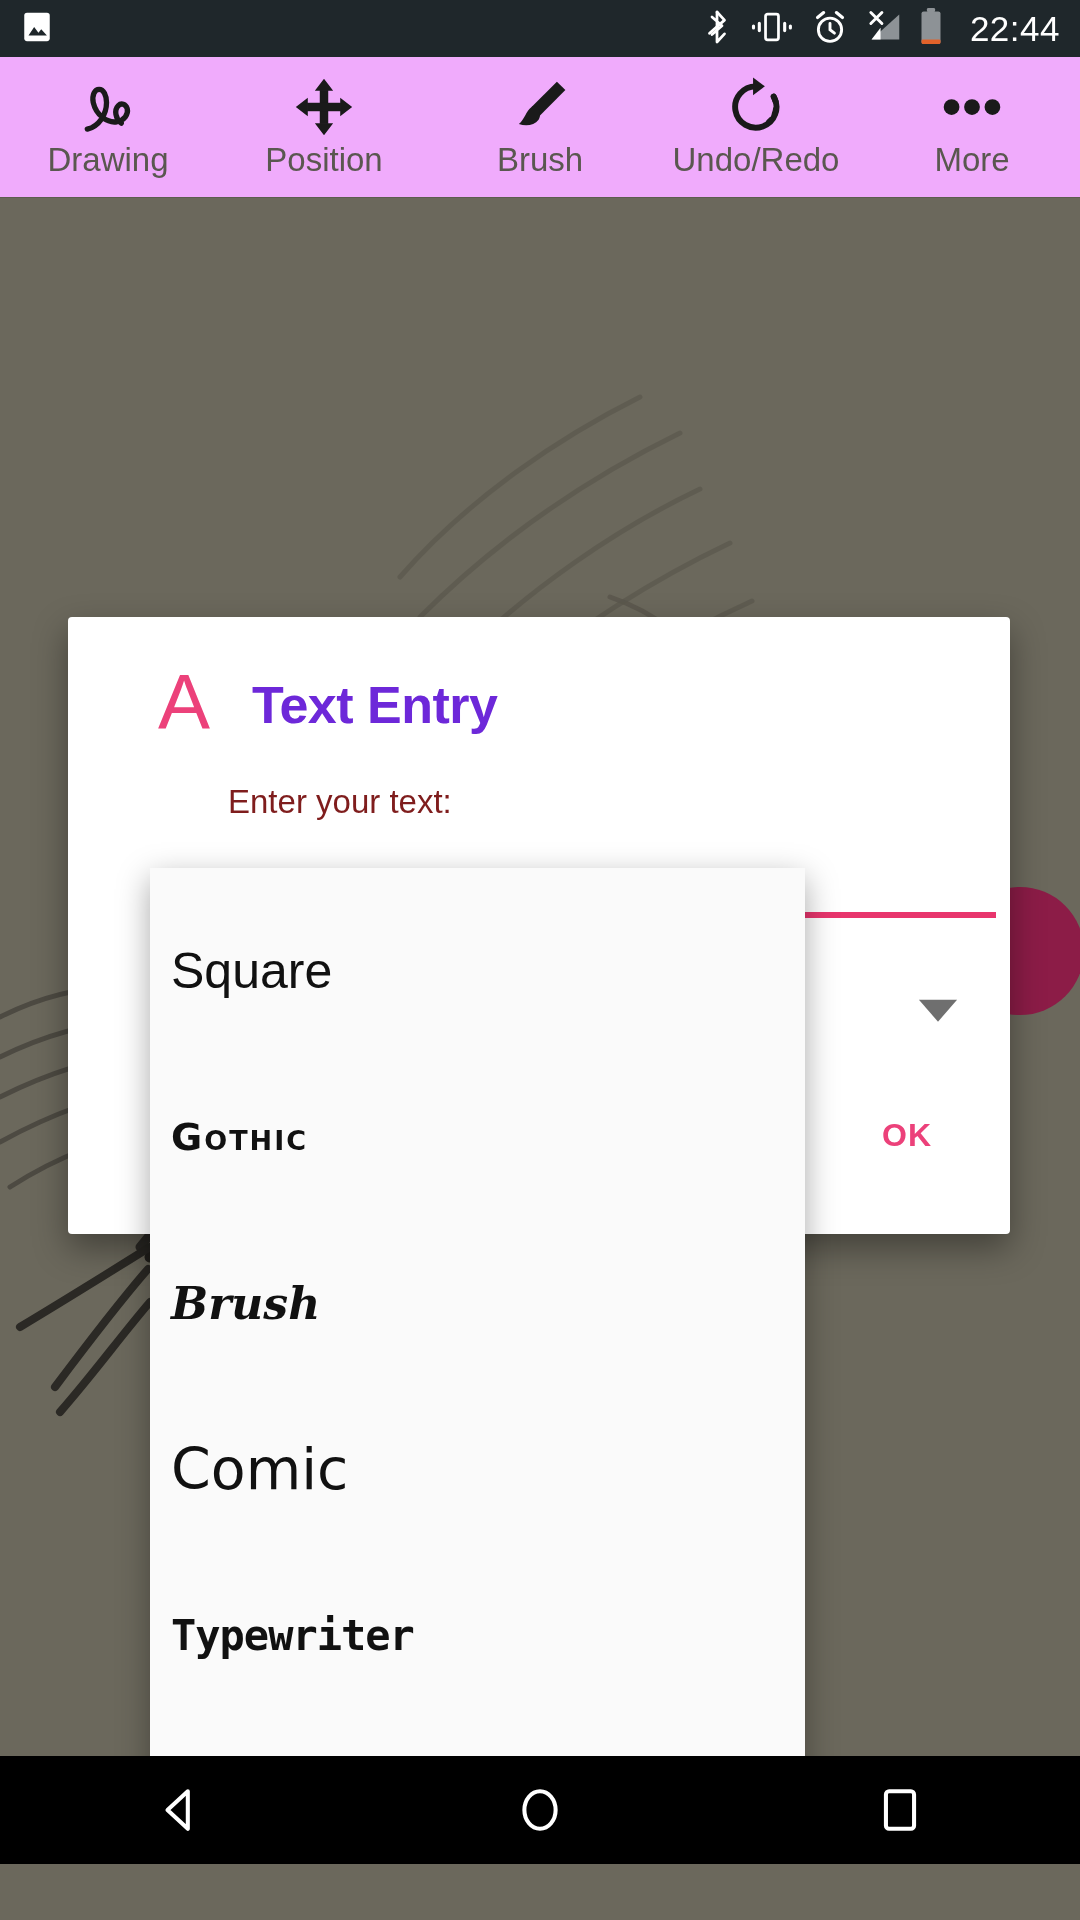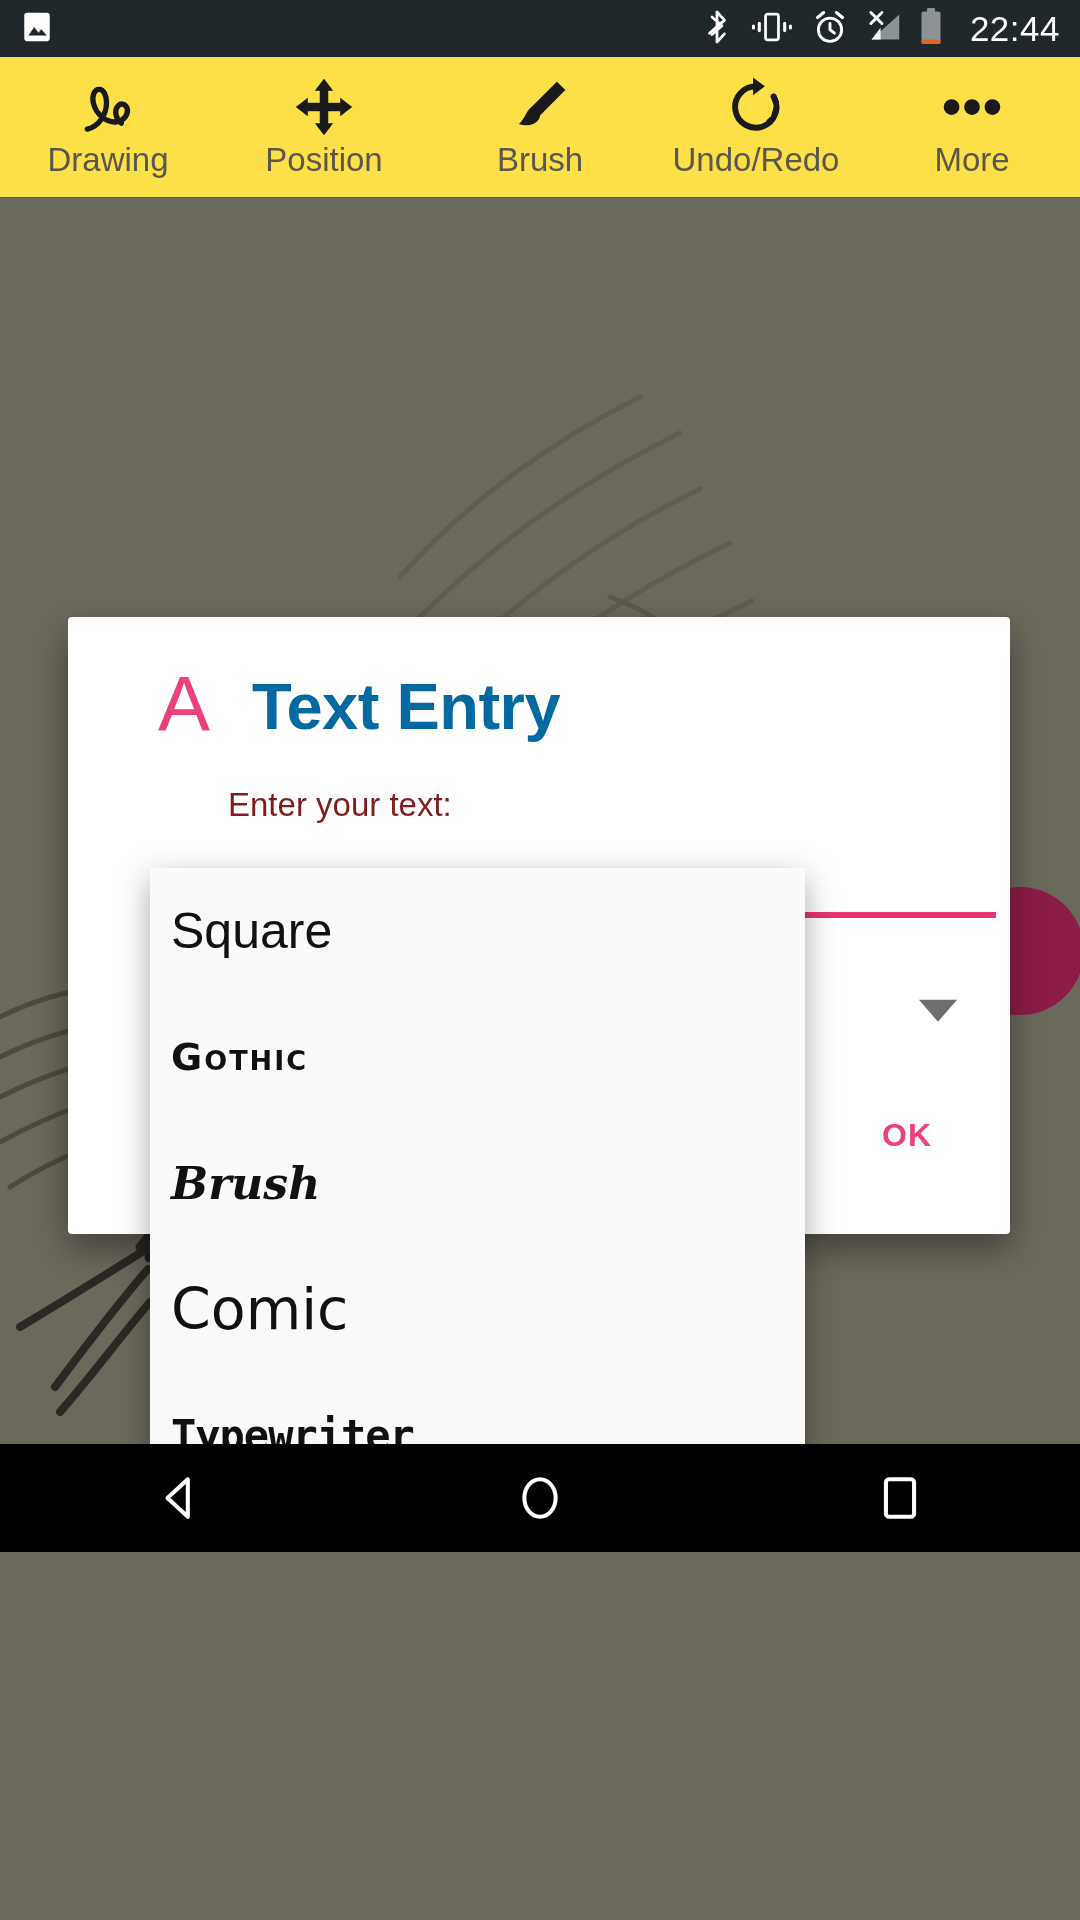--- a/index.html
+++ b/index.html
@@ -2,37 +2,37 @@
 <html><head>
 <meta charset="utf-8">
 <style>
   * { margin:0; padding:0; box-sizing:border-box; }
   html, body {
     width:1080px; height:1920px;
     background:#6b685c;
     font-family:"Liberation Sans", sans-serif;
     overflow:hidden;
   }
-  #root { position:relative; width:1080px; height:1552px; overflow:hidden; }
+  #root { position:relative; width:1080px; height:1864px; overflow:hidden; }
 
   
   .statusbar{
     position:absolute; left:0; top:0; width:1080px; height:57px;
     background:#1f272b; display:flex; align-items:center;
     padding:0 20px; z-index:60;
   }
   .sb-left{ display:flex; align-items:center; gap:10px; }
   .sb-right{ margin-left:auto; display:flex; align-items:center; gap:18px; }
   .sb-time{ color:#fff; font-size:35px; letter-spacing:0.5px; margin-left:10px; }
   .ic{ display:block; }
 
   
   .toolbar{
     position:absolute; left:0; top:57px; width:1080px; height:140px;
-    background:#fde047; display:flex; z-index:20;
+    background:#f0abfc; display:flex; z-index:20;
     box-shadow:0 1px 0 rgba(0,0,0,.12);
   }
   .tool{
     flex:1; display:flex; flex-direction:column;
     align-items:center; justify-content:center; gap:2px;
   }
   .tool-ico{ height:62px; display:flex; align-items:flex-end; justify-content:center; }
   .tool-label{
     font-size:33px; color:#5a5750; line-height:1.1; margin-top:2px;
   }
@@ -55,21 +55,21 @@
     position:absolute; left:68px; top:617px; width:942px; height:617px;
     background:#fff; border-radius:4px; z-index:30;
     box-shadow:0 14px 34px rgba(0,0,0,.38);
   }
   .dlg-head{ display:flex; align-items:center; padding:52px 0 0 90px; }
   .dlg-icon{
     font-size:78px; color:#ec417a; line-height:1;
     font-family:"Liberation Sans", sans-serif; font-weight:400;
     margin-right:42px; margin-top:-6px;
   }
-  .dlg-title{ font-size:65px; color:#0369a1; font-weight:700; letter-spacing:-0.5px; }
+  .dlg-title{ font-size:52px; color:#6d28d9; font-weight:700; letter-spacing:-0.5px; }
   .dlg-sub{
     font-size:33px; color:#7f1d1d; padding:42px 0 0 160px;
   }
   .dlg-field{
     position:absolute; left:588px; top:295px; width:340px; height:6px;
     background:#e8356d;
   }
   .dlg-caret{
     position:absolute; left:848px; top:378px;
   }
@@ -80,21 +80,21 @@
 
   
   .dropdown{
     position:absolute; left:150px; top:868px; width:655px; height:944px;
     background:#fafafa; z-index:40;
     box-shadow:0 10px 30px rgba(0,0,0,.34);
     overflow:hidden;
   }
   .dd-item{
     height:126px; display:flex; align-items:center;
-    padding-left:21px; color:#111; white-space:nowrap;
+    padding-left:21px; color:#111; white-space:nowrap;margin-top:40px;
   }
   
   .f-square    { font-family:"Liberation Sans", sans-serif; font-size:50px; font-weight:400; letter-spacing:0px; }
   .f-gothic    { font-family:"DejaVu Sans", sans-serif; font-size:38px; font-weight:700; font-variant:small-caps; letter-spacing:2px; }
   .f-chalk     { font-family:"DejaVu Serif", serif; font-size:42px; font-weight:700; font-variant:small-caps; font-style:italic; letter-spacing:1px; }
   .f-light     { font-family:"DejaVu Sans", sans-serif; font-size:52px; font-weight:300; color:#4a4a4a; letter-spacing:1px; }
   .f-brush     { font-family:"DejaVu Serif", serif; font-size:44px; font-weight:700; font-style:italic; letter-spacing:0px; }
   .f-comic     { font-family:"DejaVu Sans", sans-serif; font-size:57px; font-weight:400; letter-spacing:0px; }
   .f-typewriter{ font-family:"DejaVu Sans Mono", monospace; font-size:42px; font-weight:700; letter-spacing:-1px;padding-left:21px; }
   .f-serif     { font-family:"Liberation Serif", serif; font-size:48px; font-weight:700; }

